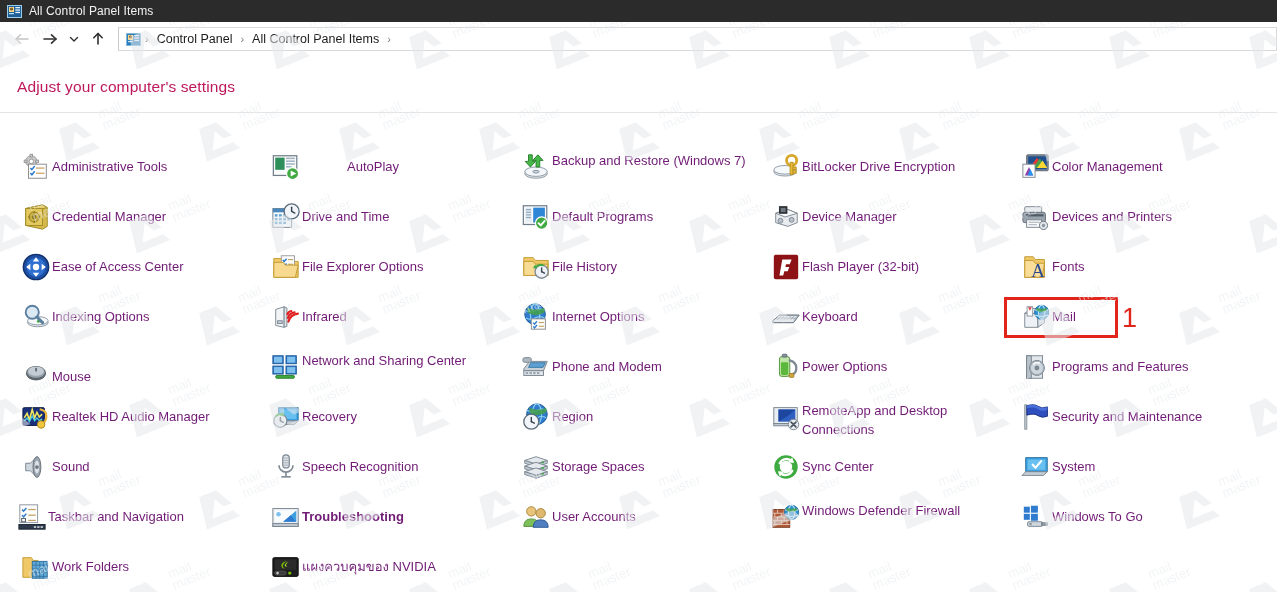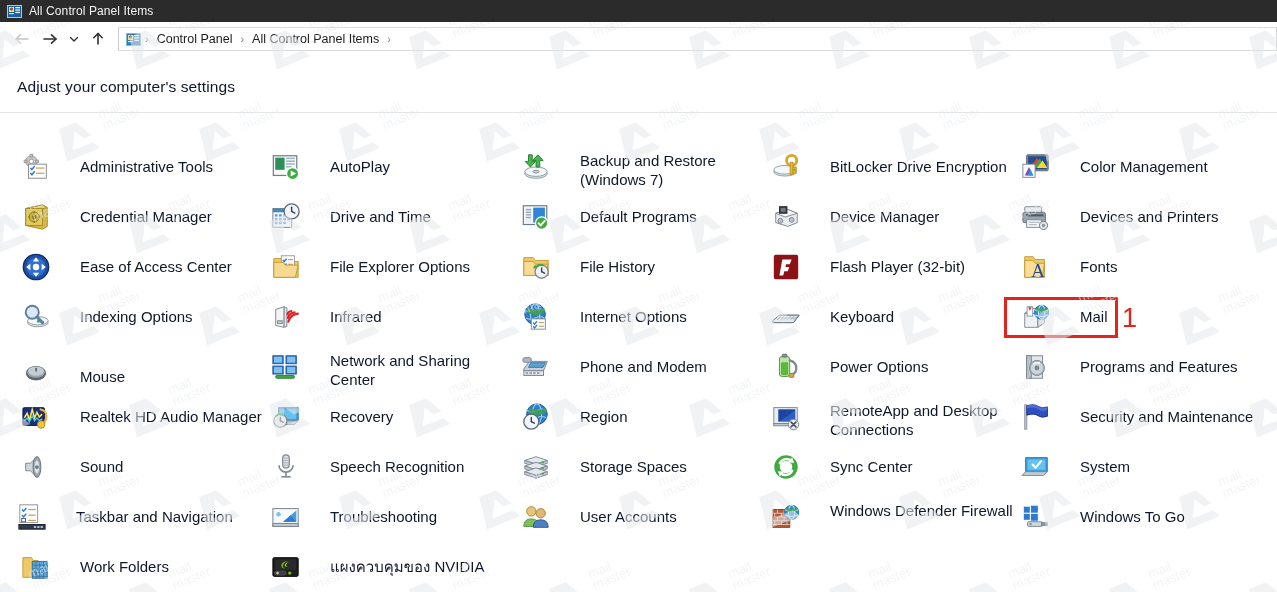--- a/index.html
+++ b/index.html
@@ -64,21 +64,21 @@
   .crumb-icon { display: flex; align-items: center; padding: 0 2px 0 3px; }
 
   
   #header {
     position: absolute; left: 0; top: 56px;
     width: 1277px; height: 57px;
     background: #ffffff;
   }
   #page-title {
     position: absolute; left: 17px; top: 22px;
-    font-size: 15.5px; color: #0f172a; letter-spacing: 0.1px;
+    font-size: 15.5px; color: #be185d; letter-spacing: 0.1px;
     white-space: nowrap;
   }
   #divider {
     position: absolute; left: 0; top: 112px;
     width: 1277px; height: 1px;
     background: #e2e4e6;
   }
 
   
   #grid {
@@ -92,23 +92,23 @@
     display: flex; align-items: flex-start;
     cursor: default;
   }
   .cp-icon {
     width: 32px; height: 32px;
     flex: 0 0 32px;
     display: flex; align-items: center; justify-content: center;
     margin-top: 0px;
   }
   .cp-label {
-    margin-left: 28px;
-    font-size: 15px;
-    color: #0f172a;
+    margin-left: 0;
+    font-size: 13px;
+    color: #701a75;
     line-height: 19px;
     padding-top: 6px;
     max-width: 195px;
     word-wrap: break-word;
   }
   .cp-item.twoline .cp-label { padding-top: 0px; }
 
   
   #annot-box {
     position: absolute;
@@ -235,21 +235,21 @@
     <rect x="8" y="13" width="19" height="15" fill="#fdfdfd" stroke="#8a8a8a"></rect>
     <path d="M10 17 l1.6 1.8 L14.6 15" stroke="#2f7bd0" stroke-width="1.6" fill="none"></path>
     <path d="M10 22.5 l1.6 1.8 L14.6 20.5" stroke="#2f7bd0" stroke-width="1.6" fill="none"></path>
     <rect x="16" y="16.5" width="9" height="1.3" fill="#d0a060"></rect>
     <rect x="16" y="22" width="9" height="1.3" fill="#d0a060"></rect>
           </g>
         </svg>
       </div>
       <div class="cp-label">Administrative Tools</div>
     </div>
-    <div class="cp-item" style="left: 270px; top: 38px;">
+    <div class="cp-item" style="left: 270px; top: 38px; gap: 45px;">
       <div class="cp-icon">
         <svg width="30" height="30" viewBox="0 0 32 32">
     <rect x="2.5" y="4" width="25" height="21" fill="#fbfbfb" stroke="#6f7d8a" stroke-width="1.3"></rect>
     <rect x="4.5" y="6" width="10" height="13" fill="#2f8f5b"></rect>
     <rect x="16" y="6" width="9.5" height="1.6" fill="#9fb4c4"></rect>
     <rect x="16" y="9" width="9.5" height="1.6" fill="#9fb4c4"></rect>
     <rect x="16" y="12" width="9.5" height="1.6" fill="#9fb4c4"></rect>
     <rect x="16" y="15" width="6" height="1.6" fill="#9fb4c4"></rect>
     <circle cx="23" cy="23" r="6.4" fill="#3faa3f" stroke="#fff" stroke-width="1.3"></circle>
     <polygon points="21,19.8 27,23 21,26.2" fill="#fff"></polygon>
@@ -758,21 +758,21 @@
     <rect x="2" y="24" width="28" height="5" fill="#2c3a4b" stroke="#1b2533"></rect>
     <g fill="#cfd7de">
             <rect x="18" y="25.8" width="2.4" height="1.8"></rect>
             <rect x="21.6" y="25.8" width="2.4" height="1.8"></rect>
             <rect x="25.2" y="25.8" width="2.4" height="1.8"></rect>
           </g>
         </svg>
       </div>
       <div class="cp-label">Taskbar and Navigation</div>
     </div>
-    <div class="cp-item" style="left: 270px; top: 388px;">
+    <div class="cp-item" style="left: 270px; top: 388px; font-weight: bold;">
       <div class="cp-icon">
         <svg width="30" height="30" viewBox="0 0 32 32">
     <rect x="2" y="7" width="27" height="19" fill="#eef2f6" stroke="#78838e"></rect>
     <rect x="4" y="9" width="23" height="12" fill="#fbfcfd"></rect>
     <polygon points="13,21 27,9 27,21" fill="#3fa0e0"></polygon>
     <polygon points="13,21 21,14 27,21" fill="#2f7bd0"></polygon>
     <circle cx="8" cy="13" r="2.4" fill="#7fc0ec"></circle>
     <rect x="2" y="23" width="27" height="3" fill="#c3ccd4" stroke="#78838e"></rect>
         </svg>
       </div>

